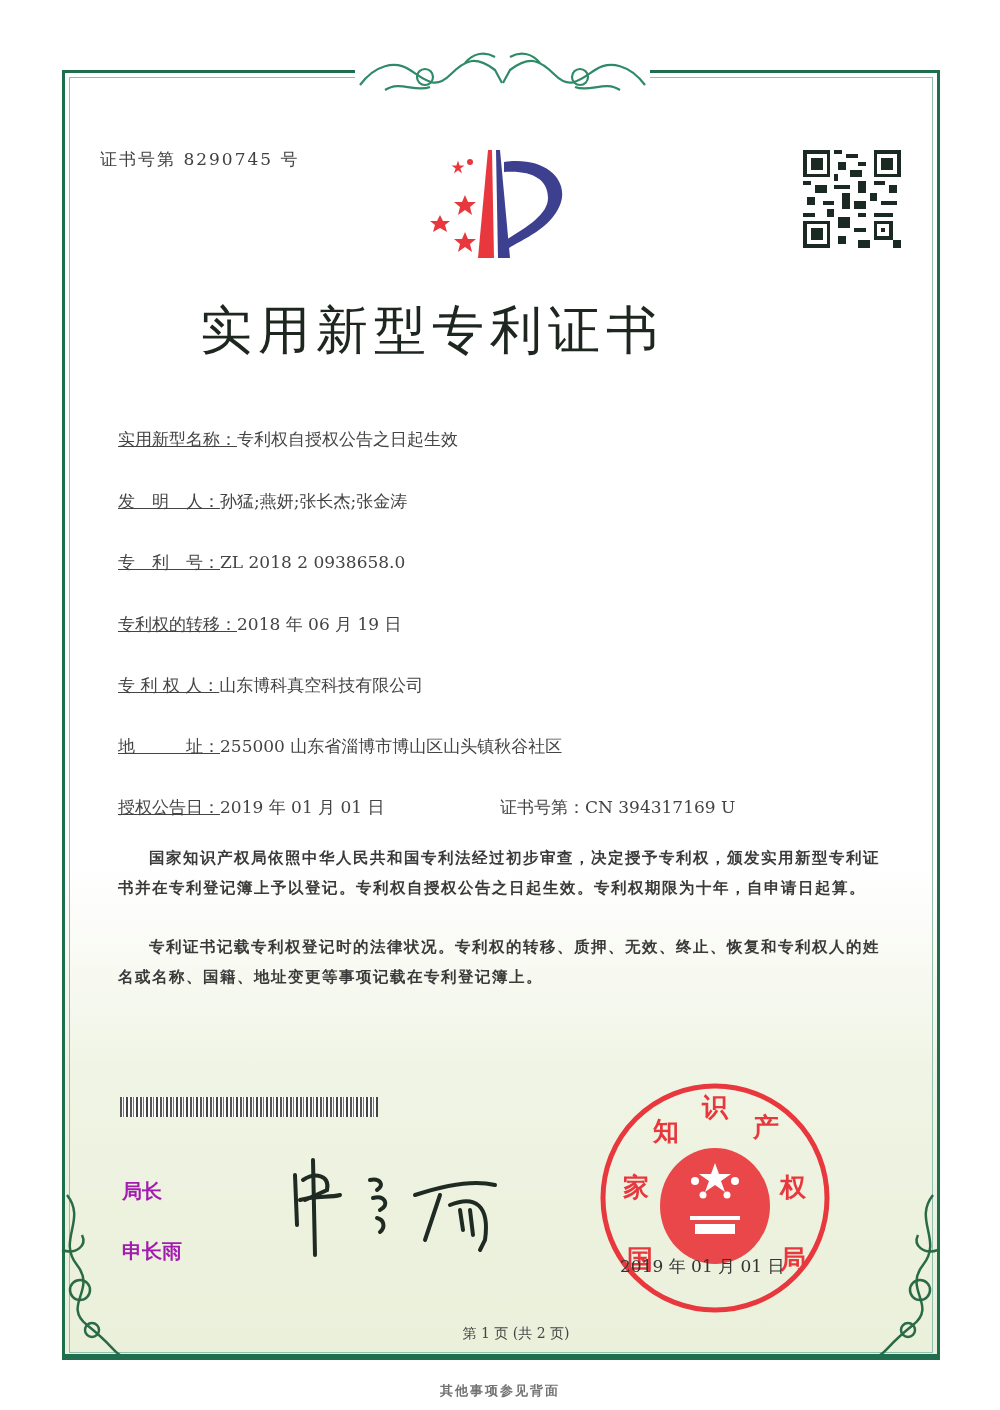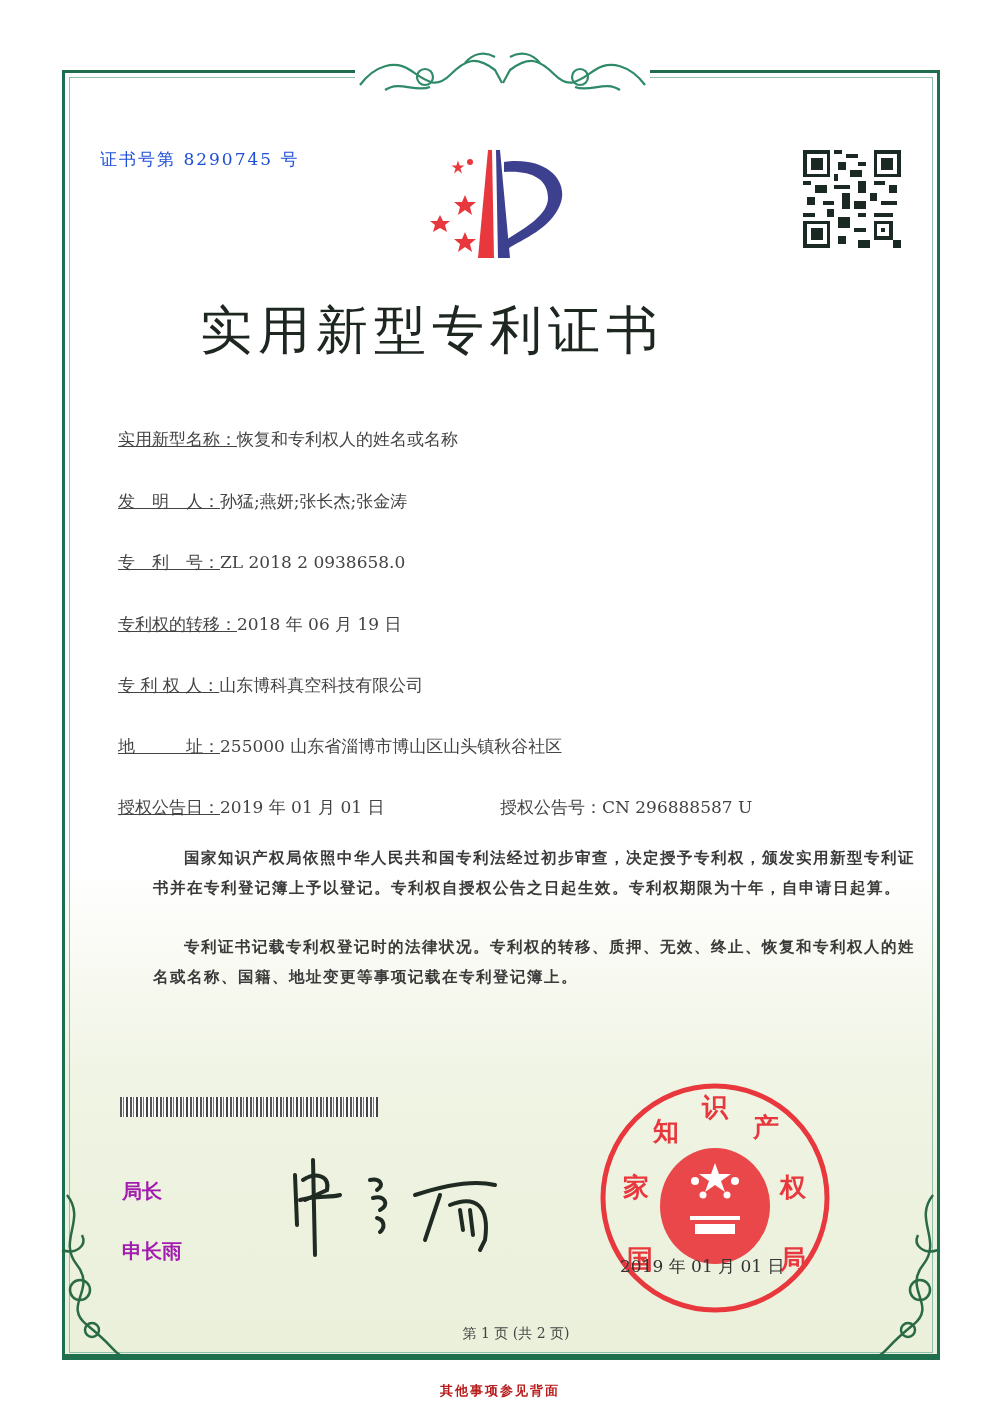--- a/index.html
+++ b/index.html
@@ -26,63 +26,63 @@
     position: absolute; width: 70px; height: 170px;
   }
   .corner.bl { left: 52px; bottom: 50px; }
   .corner.br { right: 52px; bottom: 50px; transform: scaleX(-1); }
   .bottom-rule {
     position: absolute; left: 62px; top: 1354px; width: 878px; height: 6px;
     background: #1f6e4e;
   }
 
   .cert-no {
-    position: absolute; left: 100px; top: 148px; font-size: 17px; letter-spacing: 2px; color: #1d4ed8;
+    position: absolute; left: 100px; top: 148px; font-size: 17px; letter-spacing: 2px; color: #404040;
   }
   .logo { position: absolute; left: 420px; top: 140px; width: 160px; height: 120px; }
   .qr {
     position: absolute; left: 802px; top: 150px; width: 100px; height: 98px;
     background: #fff;
   }
   .title {
     position: absolute; left: 0; width: 864px; top: 296px; text-align: center;
     font-size: 52px; letter-spacing: 6px; color: #1e2620;
     font-family: "DejaVu Sans", "Liberation Sans", sans-serif; font-weight: normal;
   }
   .field {
     position: absolute; left: 118px; font-size: 17px; color: #444; white-space: nowrap;
   }
   .field .label { display: inline-block; text-decoration: underline; }
   .field .value { display: inline-block; }
   .pub-no { position: absolute; left: 500px; top: 796px; font-size: 17px; color: #444; white-space: nowrap; }
 
   .para {
     position: absolute; left: 118px; width: 770px; font-size: 15.5px; line-height: 30px;
-    color: #3a3a3a; text-indent: 2em; letter-spacing: 1.5px; font-weight: bold; margin-left: 35px;
+    color: #3a3a3a; text-indent: 2em; letter-spacing: 1.5px; font-weight: bold;
   }
   .barcode {
     position: absolute; left: 120px; top: 1097px; width: 258px; height: 20px;
     background: repeating-linear-gradient(to right, #555 0 2px, #fff 2px 3px, #777 3px 4px, #fff 4px 6px, #444 6px 8px, #fff 8px 10px);
   }
   .director-title, .director-name {
     position: absolute; left: 122px; font-size: 20px; color: #a21caf;
     font-family: "DejaVu Sans", "Liberation Sans", sans-serif; font-weight: bold;
   }
   .director-title { top: 1178px; }
   .director-name { top: 1214px; margin-top: 24px; }
   .signature { position: absolute; left: 285px; top: 1150px; width: 220px; height: 110px; }
   .seal { position: absolute; left: 595px; top: 1078px; width: 240px; height: 240px; }
   .seal-date {
     position: absolute; left: 620px; top: 1255px; font-size: 17px; color: #333; white-space: nowrap;
   }
   .page-no {
     position: absolute; left: 0; width: 1000px; top: 1325px; text-align: center; font-size: 14px; color: #444; margin-left: 16px;
   }
   .footer-note {
-    position: absolute; left: 0; width: 1000px; top: 1382px; text-align: center; font-size: 13px; color: #b91c1c;
+    position: absolute; left: 0; width: 1000px; top: 1382px; text-align: center; font-size: 13px; color: #737373;
     letter-spacing: 2px; font-weight: bold;
   }
 </style>
 </head>
 <body>
 
 <div class="frame"></div>
 
 <div class="ornament-top">
   <svg viewBox="0 0 295 52">
@@ -178,42 +178,42 @@
       <rect x="9" y="22" width="2" height="2"></rect>
       <rect x="13" y="20" width="3" height="1"></rect>
     <rect x="14" y="23" width="3" height="2"></rect>
       <rect x="23" y="23" width="2" height="2"></rect>
   </g>
 </svg>
 
 <div class="title">实用新型专利证书</div>
 
 <div class="field" style="top:428px">
-  <span class="label">实用新型名称：</span><span class="value">恢复和专利权人的姓名或名称</span>
+  <span class="label">实用新型名称：</span><span class="value">专利权自授权公告之日起生效</span>
 </div>
 <div class="field" style="top:490px">
   <span class="label">发　明　人：</span><span class="value">孙猛;燕妍;张长杰;张金涛</span>
 </div>
 <div class="field" style="top:551px">
   <span class="label">专　利　号：</span><span class="value">ZL 2018 2 0938658.0</span>
 </div>
 <div class="field" style="top:613px">
   <span class="label">专利权的转移：</span><span class="value">2018 年 06 月 19 日</span>
 </div>
 <div class="field" style="top:674px">
   <span class="label">专 利 权 人：</span><span class="value">山东博科真空科技有限公司</span>
 </div>
 <div class="field" style="top:735px">
   <span class="label">地　　　址：</span><span class="value">255000 山东省淄博市博山区山头镇秋谷社区</span>
 </div>
 <div class="field" style="top:796px">
   <span class="label">授权公告日：</span><span class="value">2019 年 01 月 01 日</span>
 </div>
 <div class="pub-no">
-  <span>授权公告号：</span><span>CN 296888587 U</span>
+  <span>证书号第：</span><span>CN 394317169 U</span>
 </div>
 
 <p class="para" style="top:843px">国家知识产权局依照中华人民共和国专利法经过初步审查，决定授予专利权，颁发实用新型专利证书并在专利登记簿上予以登记。专利权自授权公告之日起生效。专利权期限为十年，自申请日起算。</p>
 <p class="para" style="top:932px">专利证书记载专利权登记时的法律状况。专利权的转移、质押、无效、终止、恢复和专利权人的姓名或名称、国籍、地址变更等事项记载在专利登记簿上。</p>
 
 <div class="barcode"></div>
 
 <div class="director-title">局长</div>
 <div class="director-name">申长雨</div>
 

